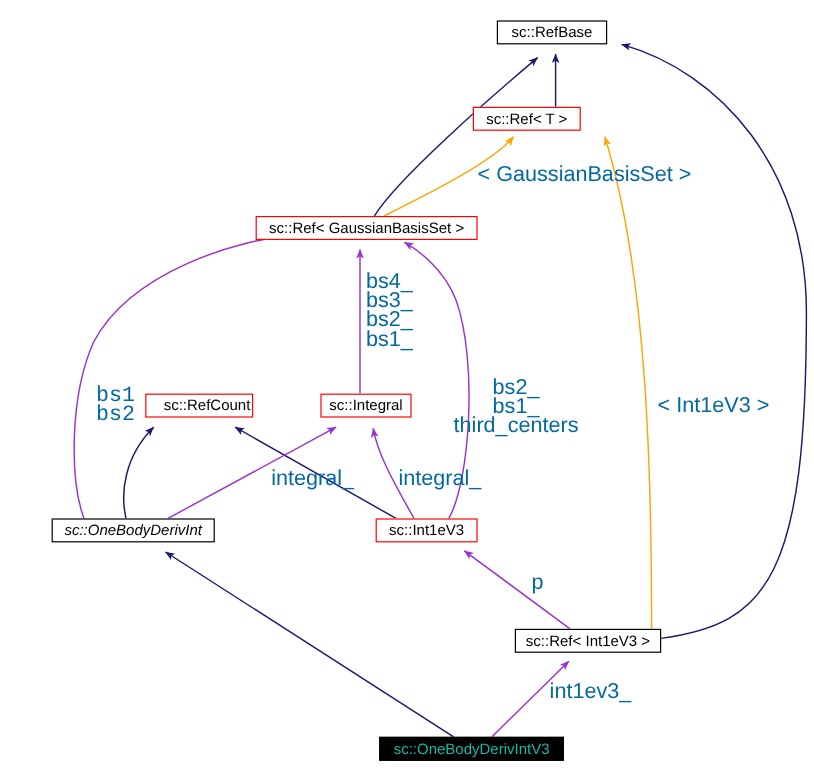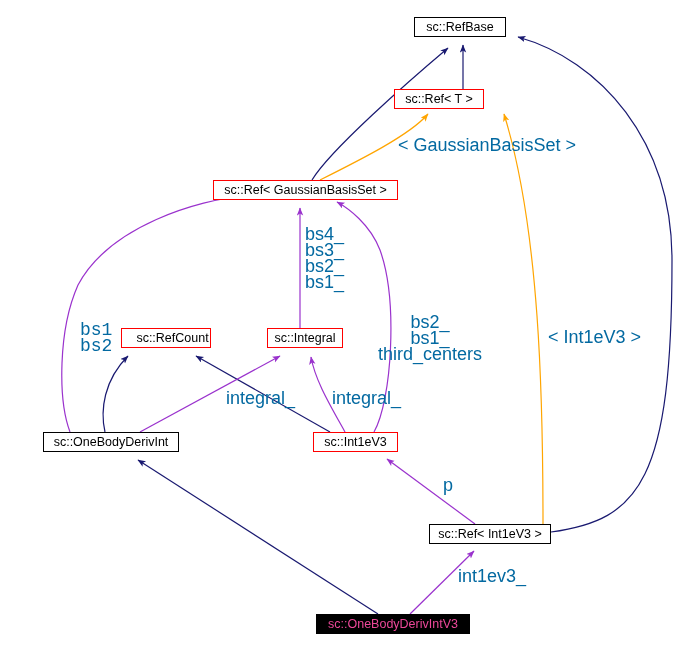--- a/index.html
+++ b/index.html
@@ -38,21 +38,21 @@
     justify-content: center;
     padding: 0 6px;
     height: 20px;
     z-index: 5;
   }
   .node.red {
     border-color: #ff0000;
   }
   .node.current {
     background: #000000;
-    color: #ec4899;
+    color: #14b8a6;
     border-color: #000000;
   }
   .edge-label {
     position: absolute;
     font-size: 18px;
     color: #0369a1;
     white-space: pre;
     line-height: 16px;
     z-index: 4;
   }
@@ -120,21 +120,21 @@
   </div>
 
   <div class="node red" style="left:121px; top:328px; width:90px;padding-left:19px;">
     <span>sc::RefCount</span>
   </div>
 
   <div class="node red" style="left:267px; top:328px; width:76px;">
     <span>sc::Integral</span>
   </div>
 
-  <div class="node" style="left:43px; top:432px; width:136px;">
+  <div class="node" style="left:43px; top:432px; width:136px;font-style:italic;">
     <span>sc::OneBodyDerivInt</span>
   </div>
 
   <div class="node red" style="left:313px; top:432px; width:85px;">
     <span>sc::Int1eV3</span>
   </div>
 
   <div class="node" style="left:429px; top:524px; width:122px;">
     <span>sc::Ref&lt; Int1eV3 &gt;</span>
   </div>

